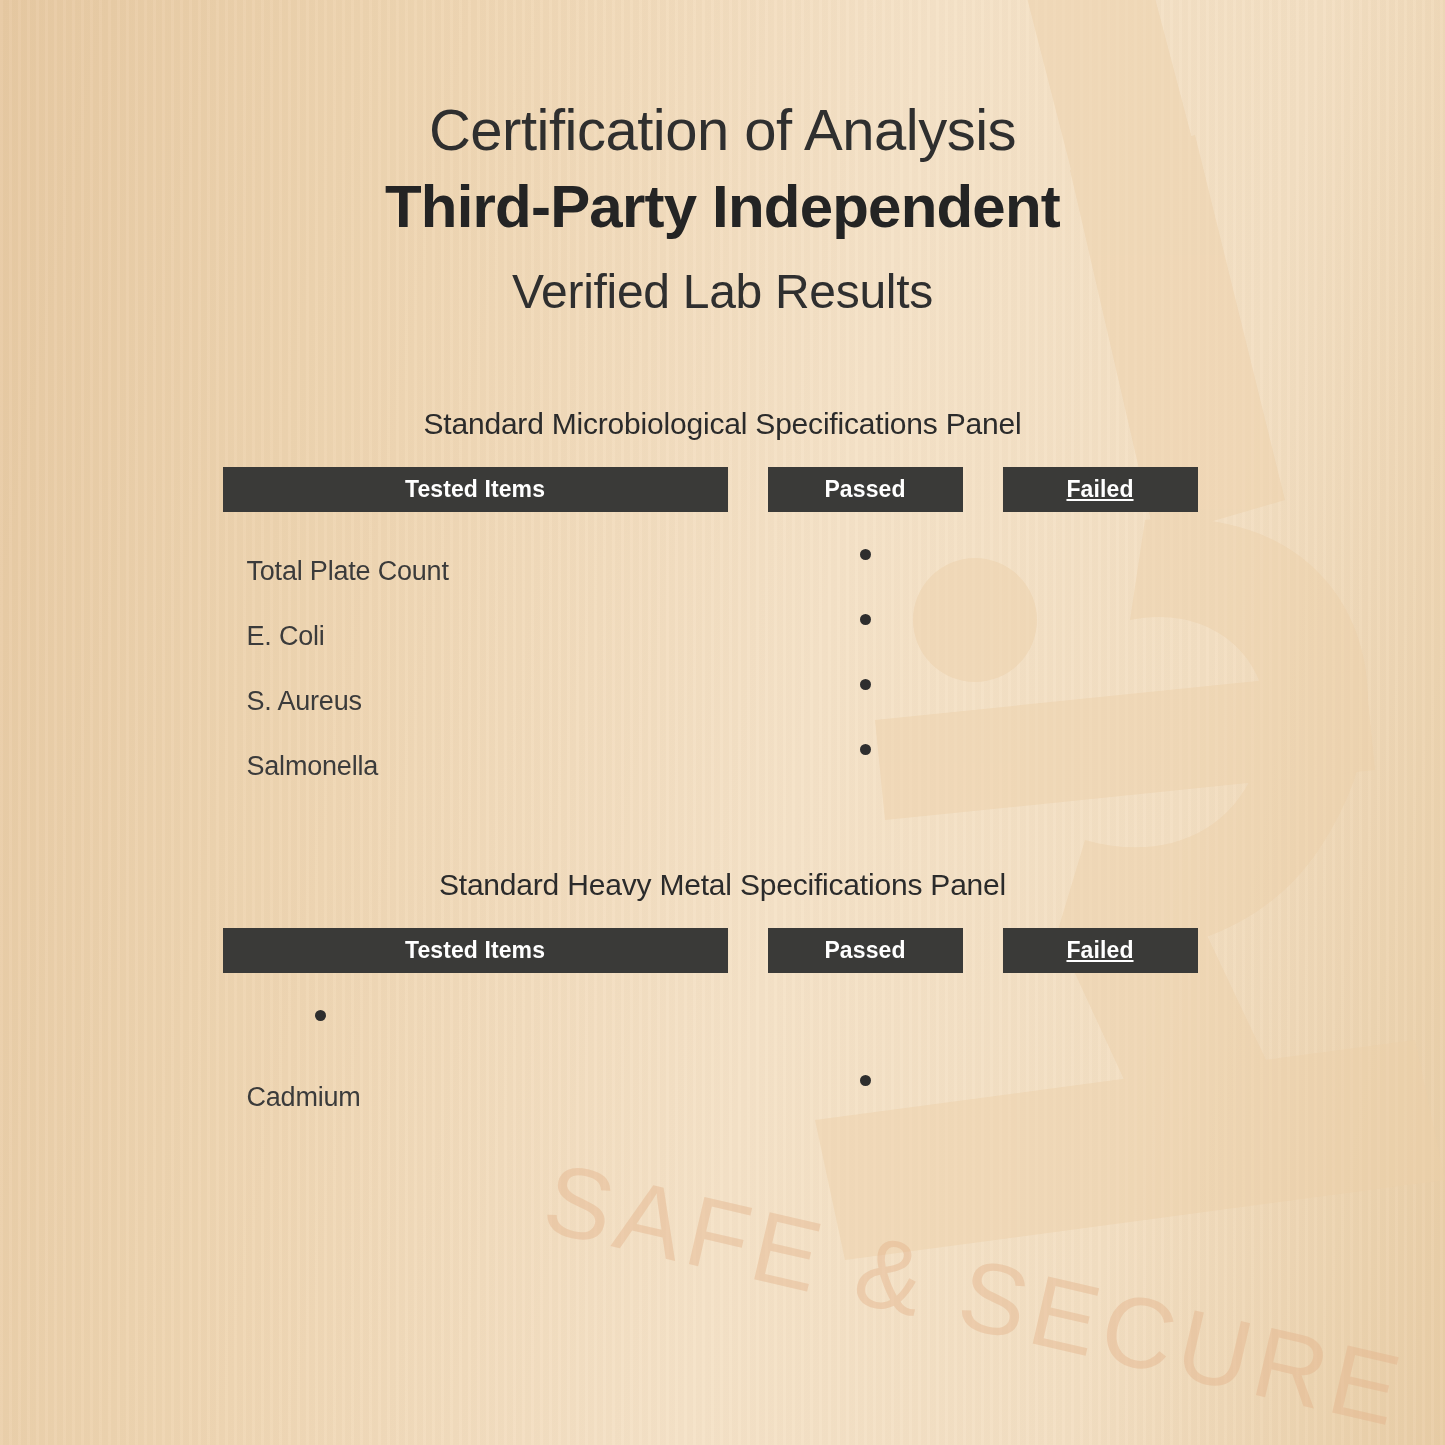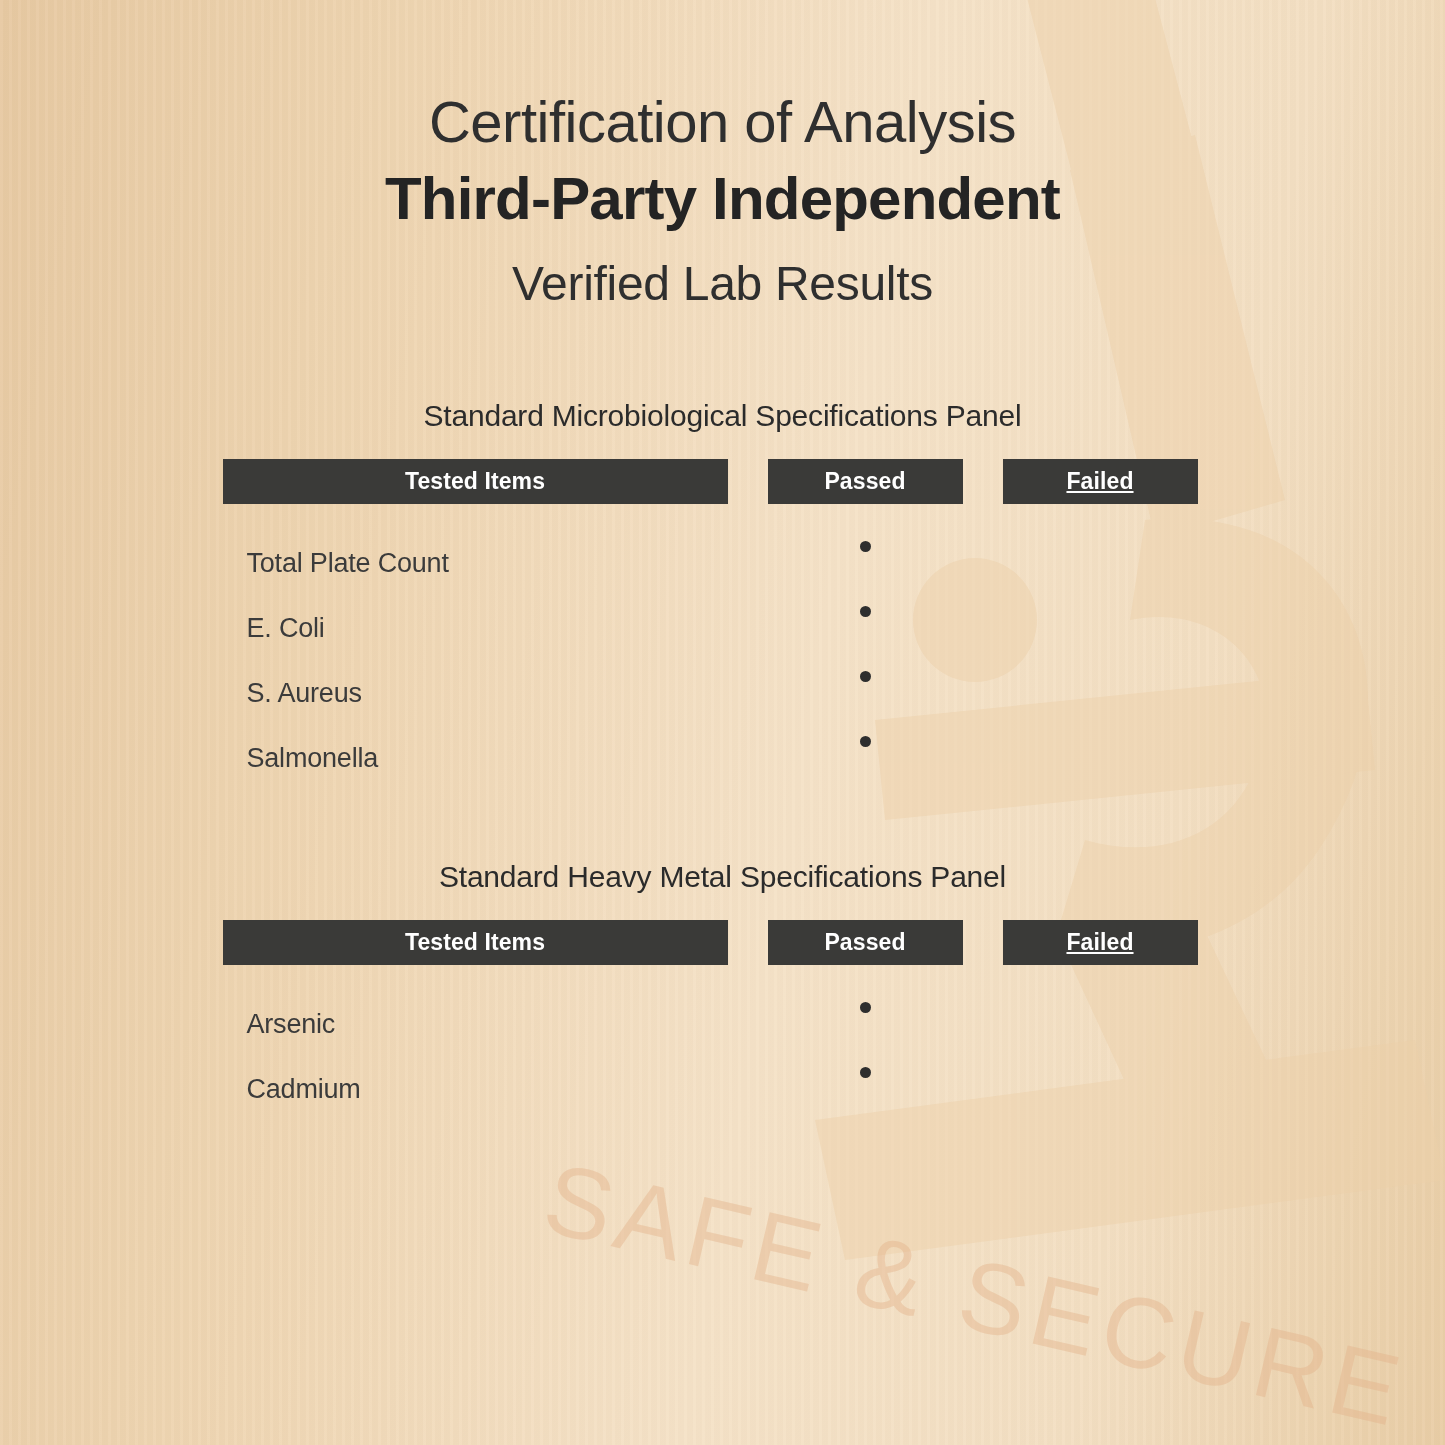--- a/index.html
+++ b/index.html
@@ -55,20 +55,21 @@
     transform: rotate(13deg);
     transform-origin: left top;
     white-space: nowrap;
     pointer-events: none;
   }
 
   #content {
     position: relative;
     z-index: 3;
     padding: 0 92px;
+    margin-top: 8px;
   }
 
   .title-block {
     text-align: center;
     padding-top: 88px;
   }
   .title-line-1 {
     font-size: 58px;
     font-weight: 400;
     color: #2f2f2f;
@@ -246,21 +247,20 @@
       <div class="panel-heading">Standard Heavy Metal Specifications Panel</div>
 
       <div class="table-header-row">
         <div class="hdr hdr-items">Tested Items</div>
         <div class="hdr hdr-passed">Passed</div>
         <div class="hdr hdr-failed">Failed</div>
       </div>
 
       <div class="table-body">
         <div class="row">
-          <div class="cell-item">Arsenic</div>
           <div class="cell-mark">
               <span class="dot"></span>
             </div>
           <div class="cell-mark">
               <span class="dot hidden"></span>
             </div>
         </div>
         <div class="row">
           <div class="cell-item">Cadmium</div>
           <div class="cell-mark">

